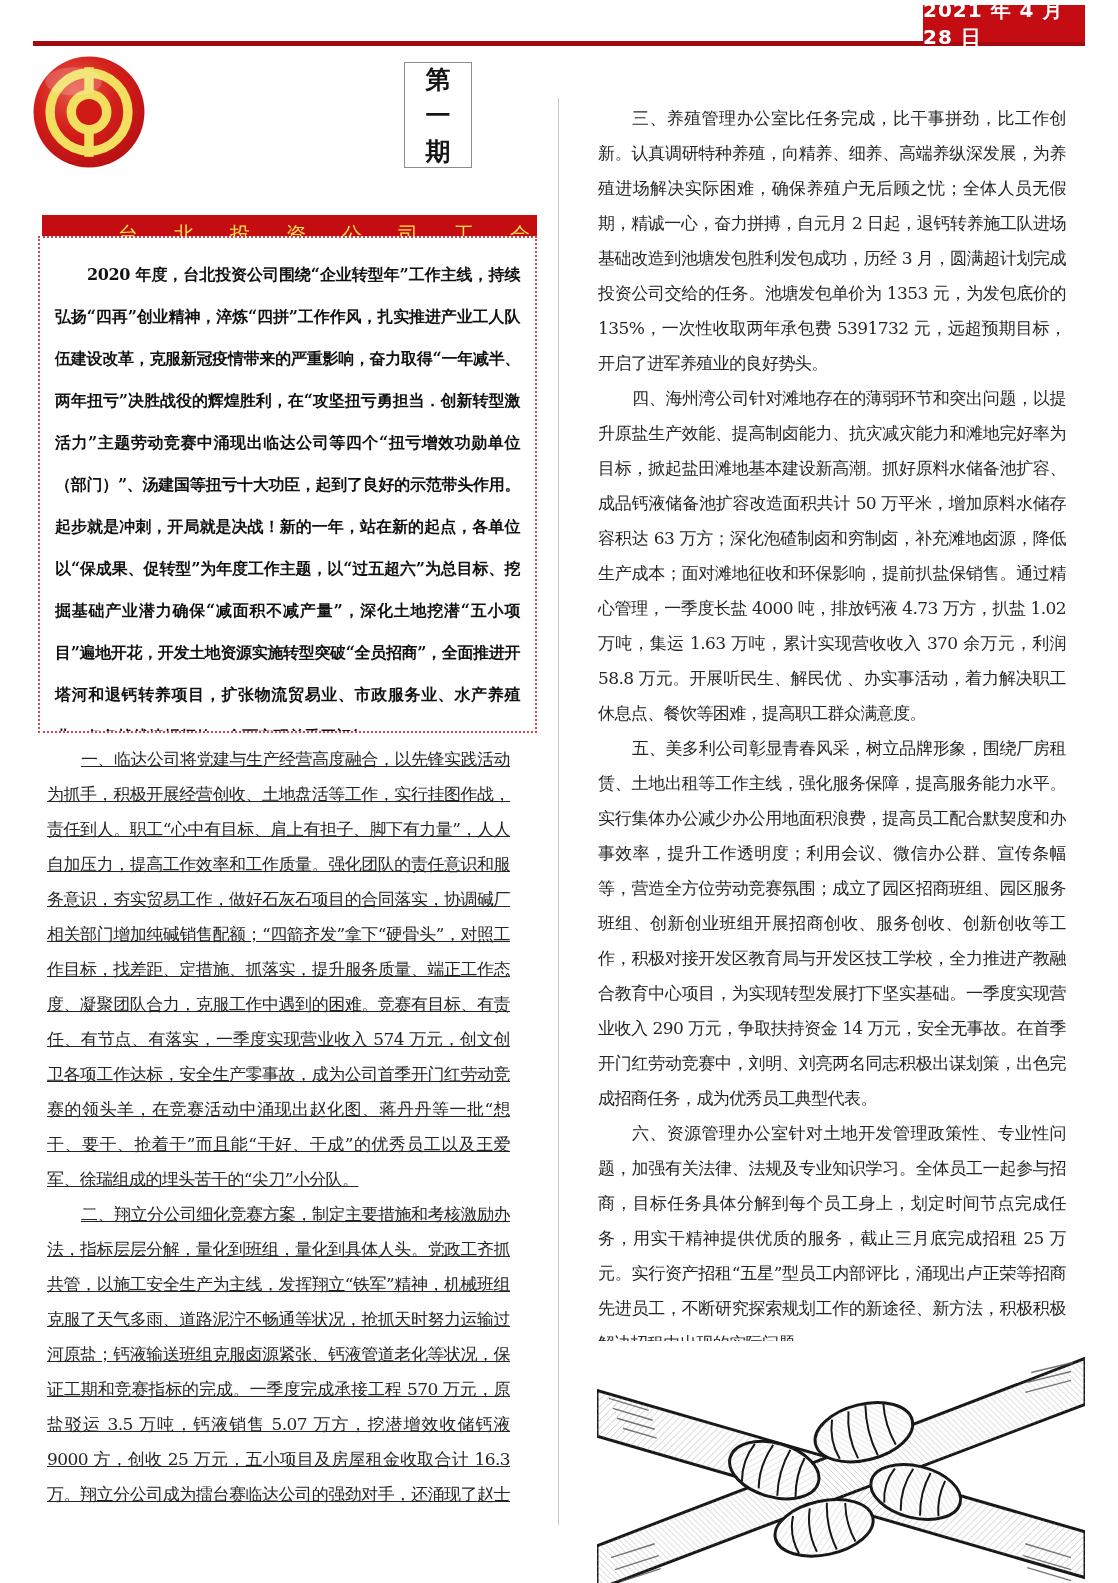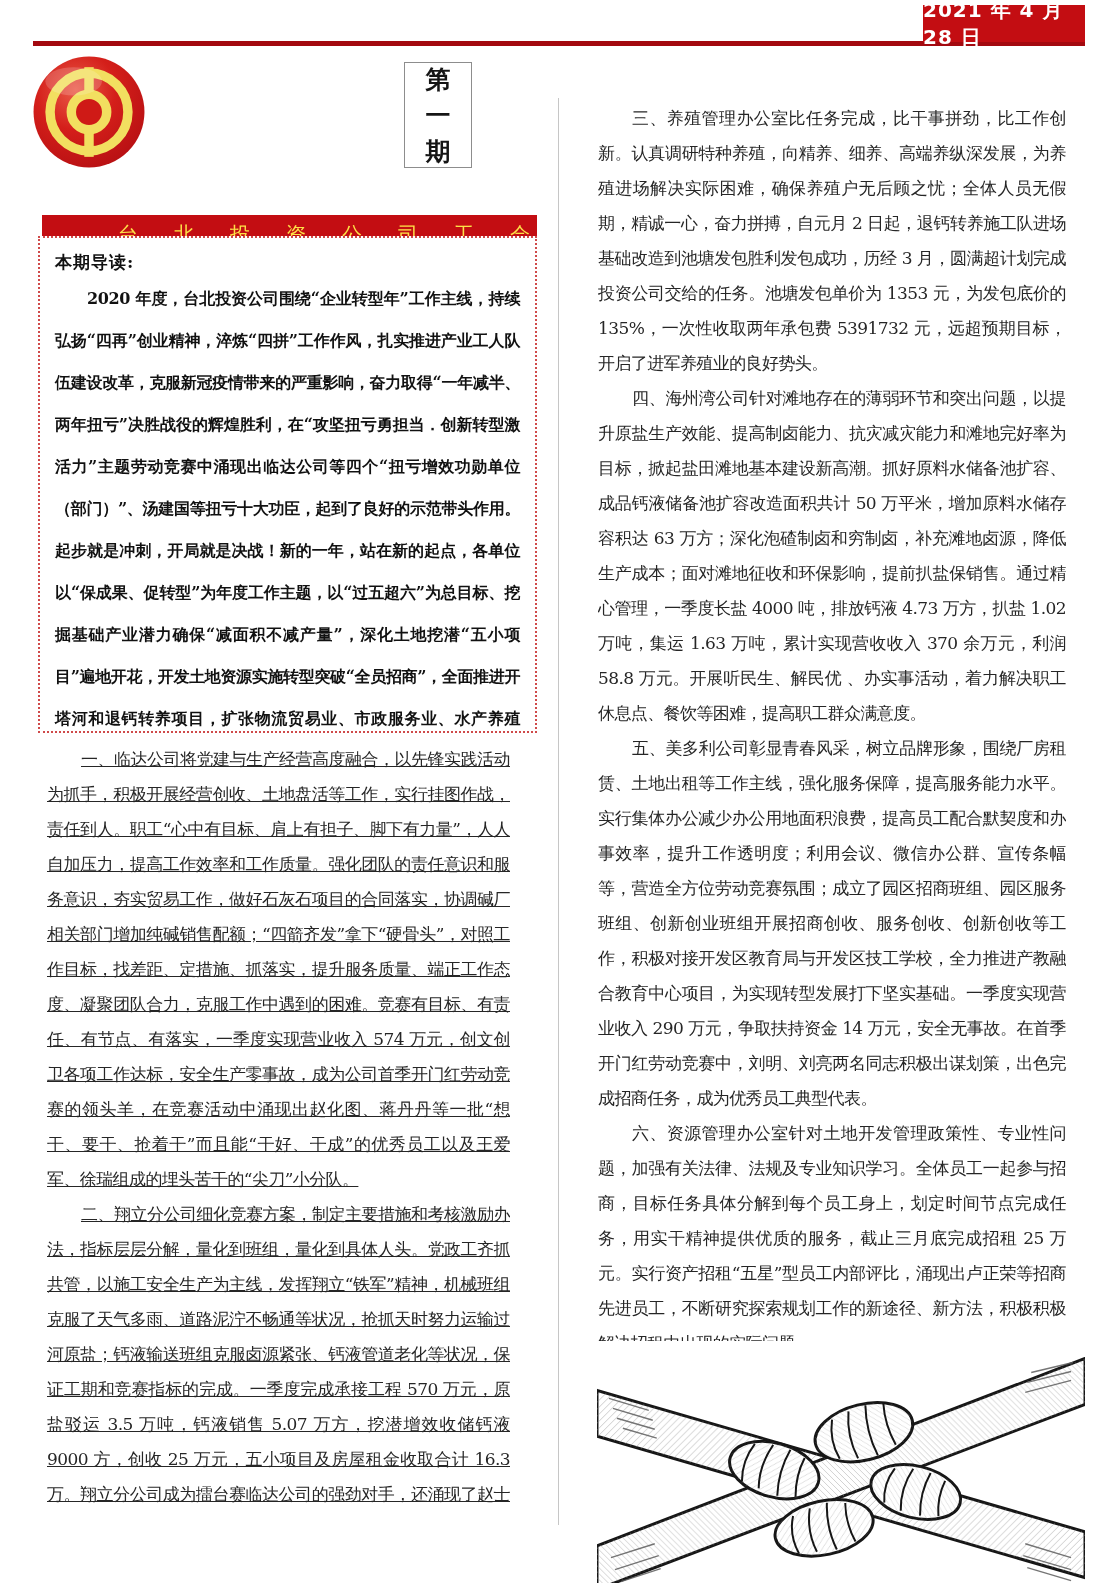--- a/index.html
+++ b/index.html
@@ -80,21 +80,20 @@
 
   <div class="issue-box">
     <span>第</span>
     <span>一</span>
     <span>期</span>
   </div>
 
   <div class="union-banner">台北投资公司工会</div>
 
   <div class="intro-box">
-    <div class="intro-heading">本期导读:</div>
     <div class="intro-body">2020 年度，台北投资公司围绕“企业转型年”工作主线，持续弘扬“四再”创业精神，淬炼“四拼”工作作风，扎实推进产业工人队伍建设改革，克服新冠疫情带来的严重影响，奋力取得“一年减半、两年扭亏”决胜战役的辉煌胜利，在“攻坚扭亏勇担当．创新转型激活力”主题劳动竞赛中涌现出临达公司等四个“扭亏增效功勋单位（部门）”、汤建国等扭亏十大功臣，起到了良好的示范带头作用。起步就是冲刺，开局就是决战！新的一年，站在新的起点，各单位以“保成果、促转型”为年度工作主题，以“过五超六”为总目标、挖掘基础产业潜力确保“减面积不减产量”，深化土地挖潜“五小项目”遍地开花，开发土地资源实施转型突破“全员招商”，全面推进开塔河和退钙转养项目，扩张物流贸易业、市政服务业、水产养殖业，各条战线捷报频传，全面实现首季开门红。</div>
   </div>
 
   <div class="divider"></div>
 
   <div class="col col-left">
     <p>一、临达公司将党建与生产经营高度融合，以先锋实践活动为抓手，积极开展经营创收、土地盘活等工作，实行挂图作战，责任到人。职工“心中有目标、肩上有担子、脚下有力量”，人人自加压力，提高工作效率和工作质量。强化团队的责任意识和服务意识，夯实贸易工作，做好石灰石项目的合同落实，协调碱厂相关部门增加纯碱销售配额；“四箭齐发”拿下“硬骨头”，对照工作目标，找差距、定措施、抓落实，提升服务质量、端正工作态度、凝聚团队合力，克服工作中遇到的困难。竞赛有目标、有责任、有节点、有落实，一季度实现营业收入 574 万元，创文创卫各项工作达标，安全生产零事故，成为公司首季开门红劳动竞赛的领头羊，在竞赛活动中涌现出赵化图、蒋丹丹等一批“想干、要干、抢着干”而且能“干好、干成”的优秀员工以及王爱军、徐瑞组成的埋头苦干的“尖刀”小分队。</p>
     <p>二、翔立分公司细化竞赛方案，制定主要措施和考核激励办法，指标层层分解，量化到班组，量化到具体人头。党政工齐抓共管，以施工安全生产为主线，发挥翔立“铁军”精神，机械班组克服了天气多雨、道路泥泞不畅通等状况，抢抓天时努力运输过河原盐；钙液输送班组克服卤源紧张、钙液管道老化等状况，保证工期和竞赛指标的完成。一季度完成承接工程 570 万元，原盐驳运 3.5 万吨，钙液销售 5.07 万方，挖潜增效收储钙液 9000 方，创收 25 万元，五小项目及房屋租金收取合计 16.3 万。翔立分公司成为擂台赛临达公司的强劲对手，还涌现了赵士柱、汪永柱、程辉、朱文江等典型人物。</p>
   </div>
 

